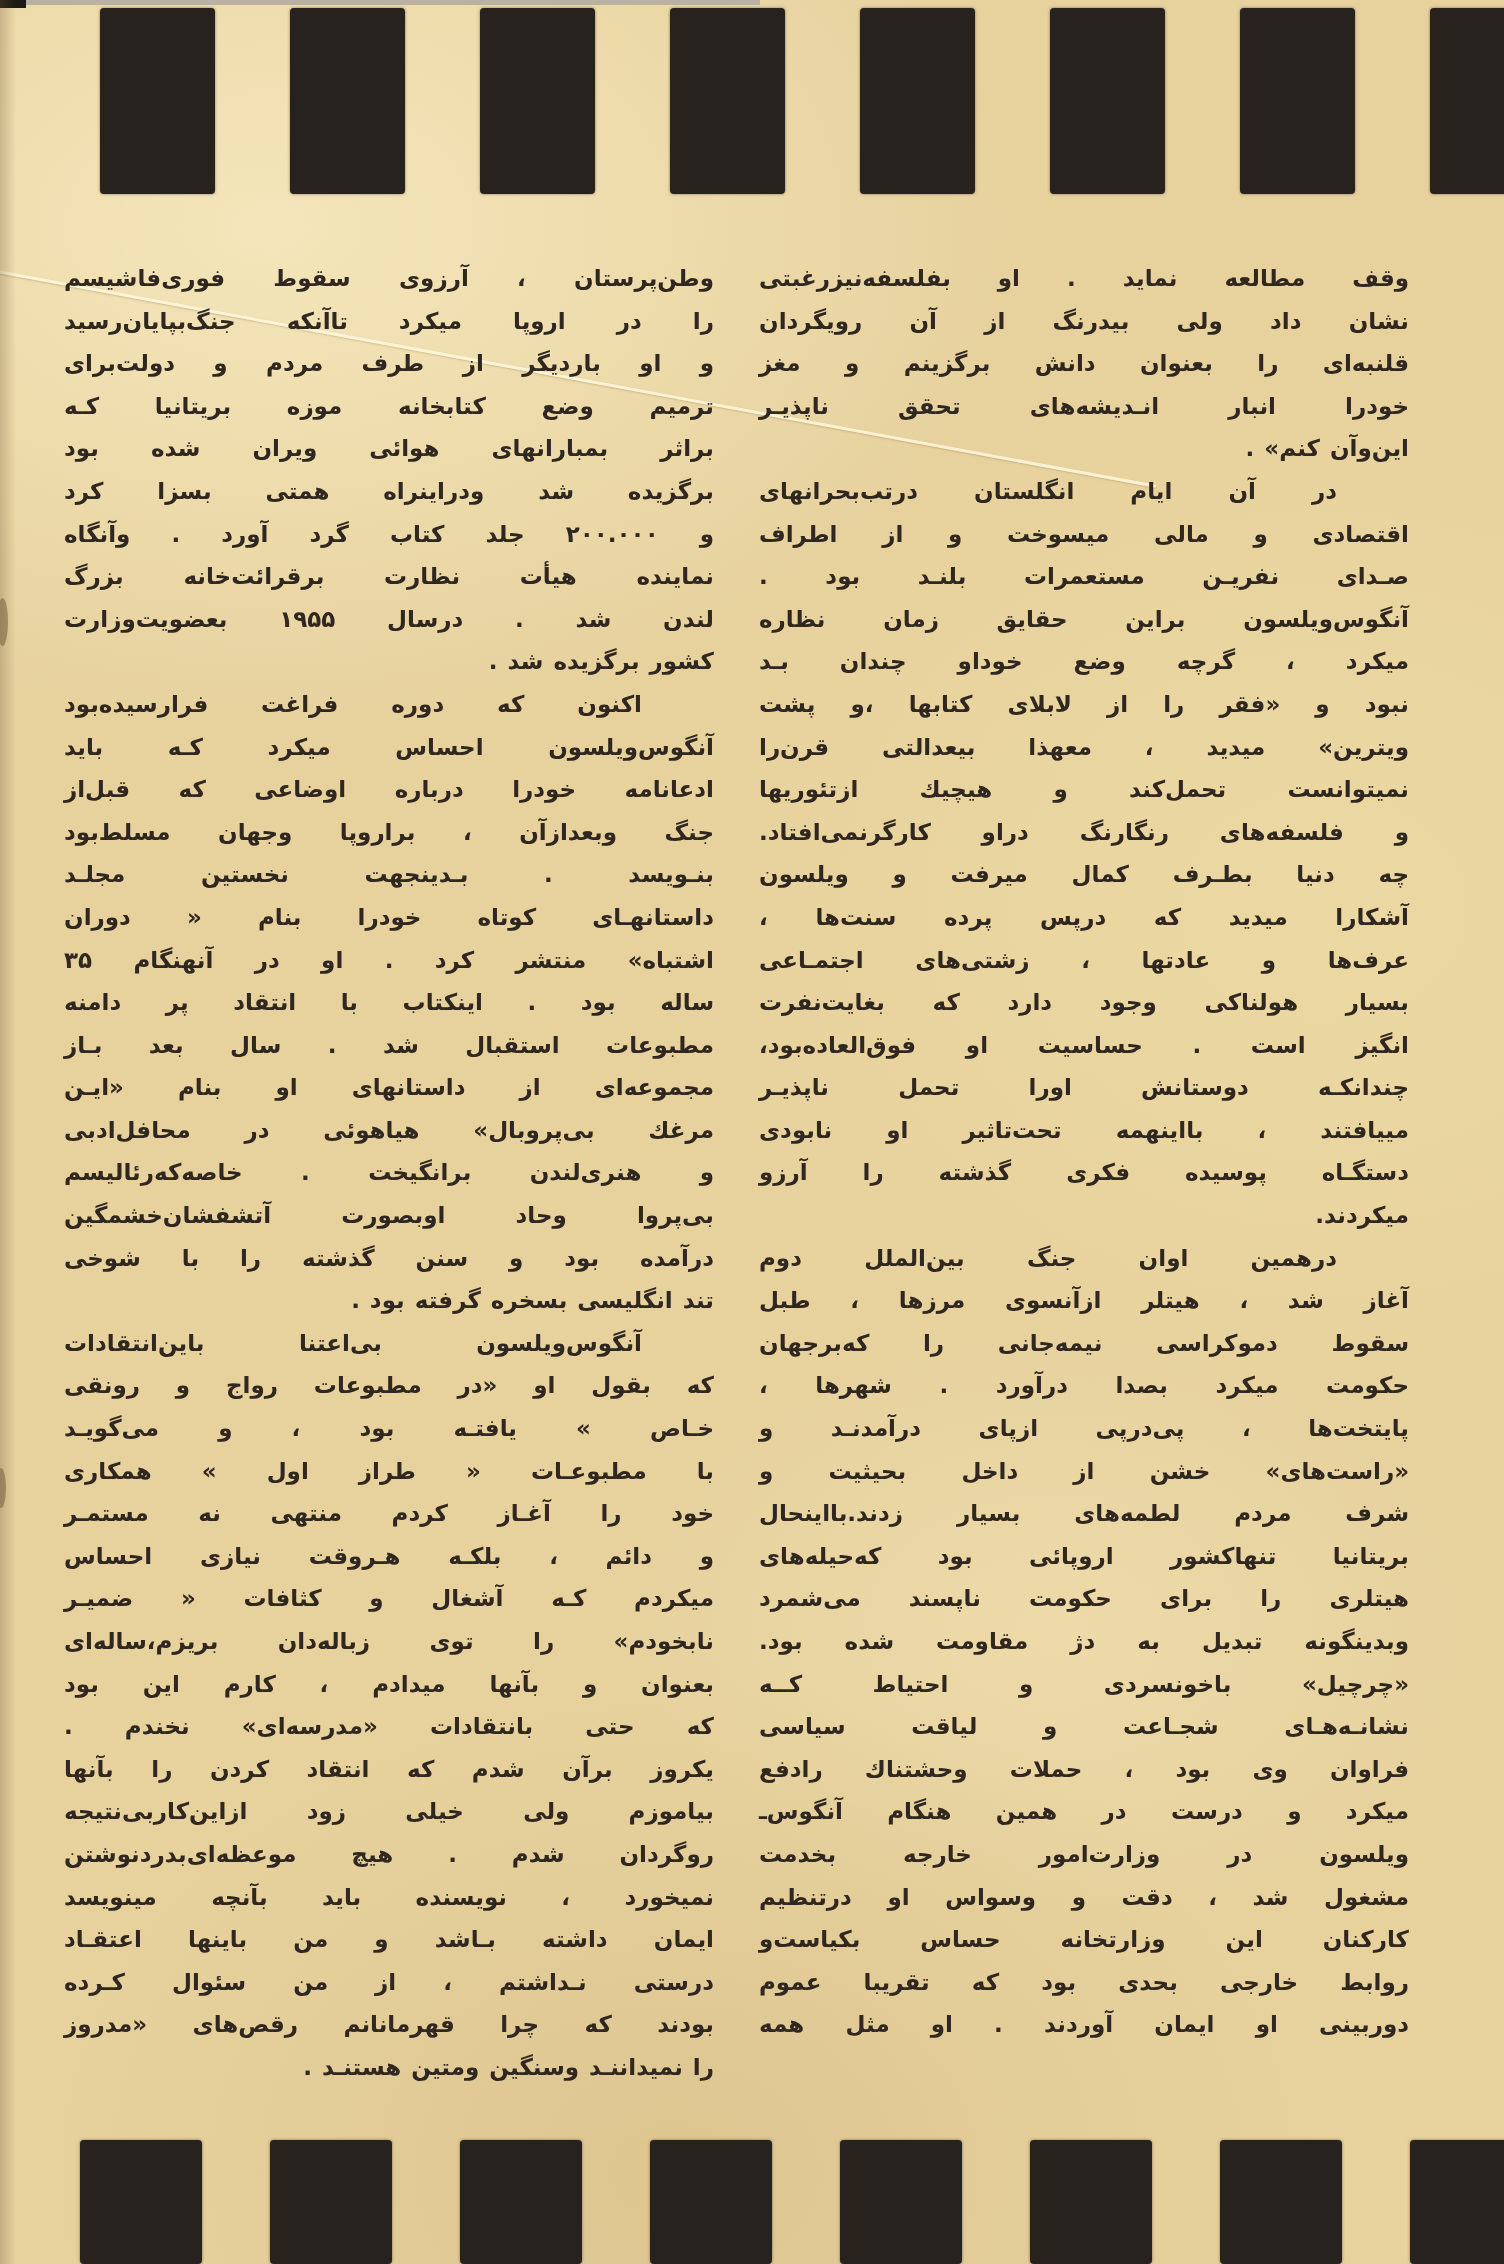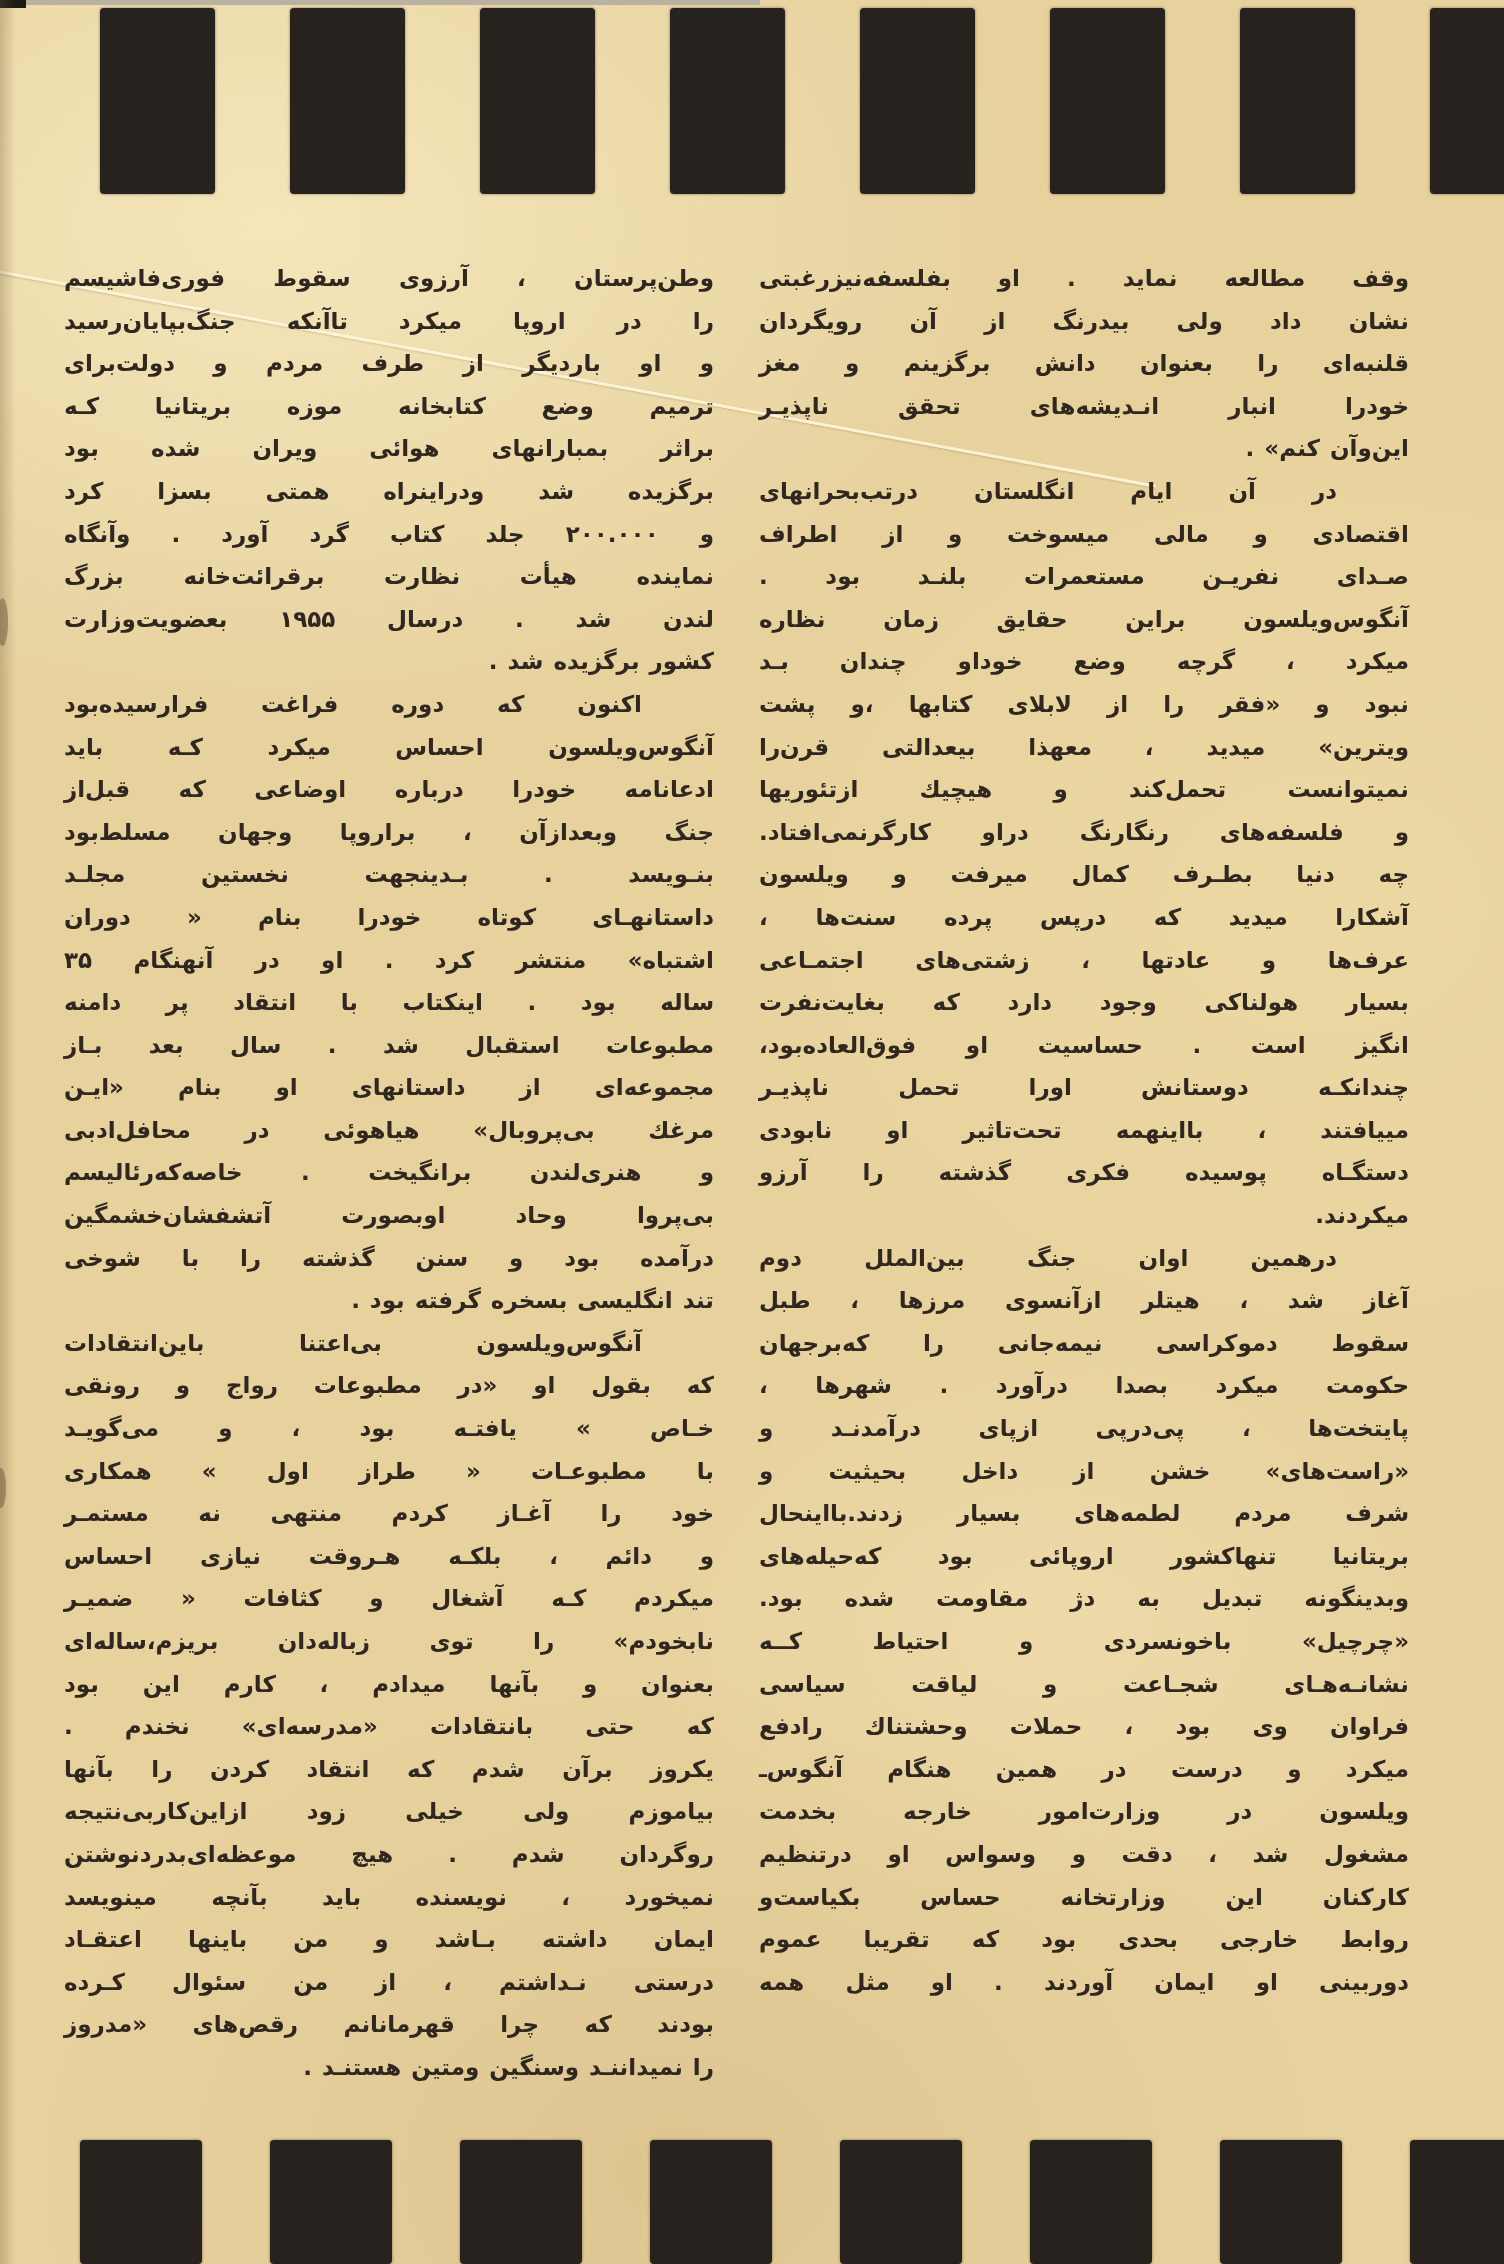--- a/index.html
+++ b/index.html
@@ -87,20 +87,21 @@
       <div class="line">دستگـاه پوسیده فکری گذشته را آرزو</div>
       <div class="line short">میکردند.</div>
       <div class="line indent">درهمین اوان جنگ بین‌الملل دوم</div>
       <div class="line">آغاز شد ، هیتلر ازآنسوی مرزها ، طبل</div>
       <div class="line">سقوط دموکراسی نیمه‌جانی را که‌برجهان</div>
       <div class="line">حکومت میکرد بصدا درآورد . شهرها ،</div>
       <div class="line">پایتخت‌ها ، پی‌درپی ازپای درآمدنـد و</div>
       <div class="line">«راست‌های» خشن از داخل بحیثیت و</div>
       <div class="line">شرف مردم لطمه‌های بسیار زدند.بااینحال</div>
       <div class="line">بریتانیا تنهاکشور اروپائی بود که‌حیله‌های</div>
+      <div class="line">هیتلری را برای حکومت ناپسند می‌شمرد</div>
       <div class="line">وبدینگونه تبدیل به دژ مقاومت شده بود.</div>
       <div class="line">«چرچیل» باخونسردی و احتیاط کــه</div>
       <div class="line">نشانـه‌هـای شجـاعت و لیاقت سیاسی</div>
       <div class="line">فراوان وی بود ، حملات وحشتناك رادفع</div>
       <div class="line">میکرد و درست در همین هنگام آنگوس‌ـ</div>
       <div class="line">ویلسون در وزارت‌امور خارجه بخدمت</div>
       <div class="line">مشغول شد ، دقت و وسواس او درتنظیم</div>
       <div class="line">کارکنان این وزارتخانه حساس بکیاست‌و</div>
       <div class="line">روابط خارجی بحدی بود که تقریبا عموم</div>
       <div class="line">دوربینی او ایمان آوردند . او مثل همه</div>

